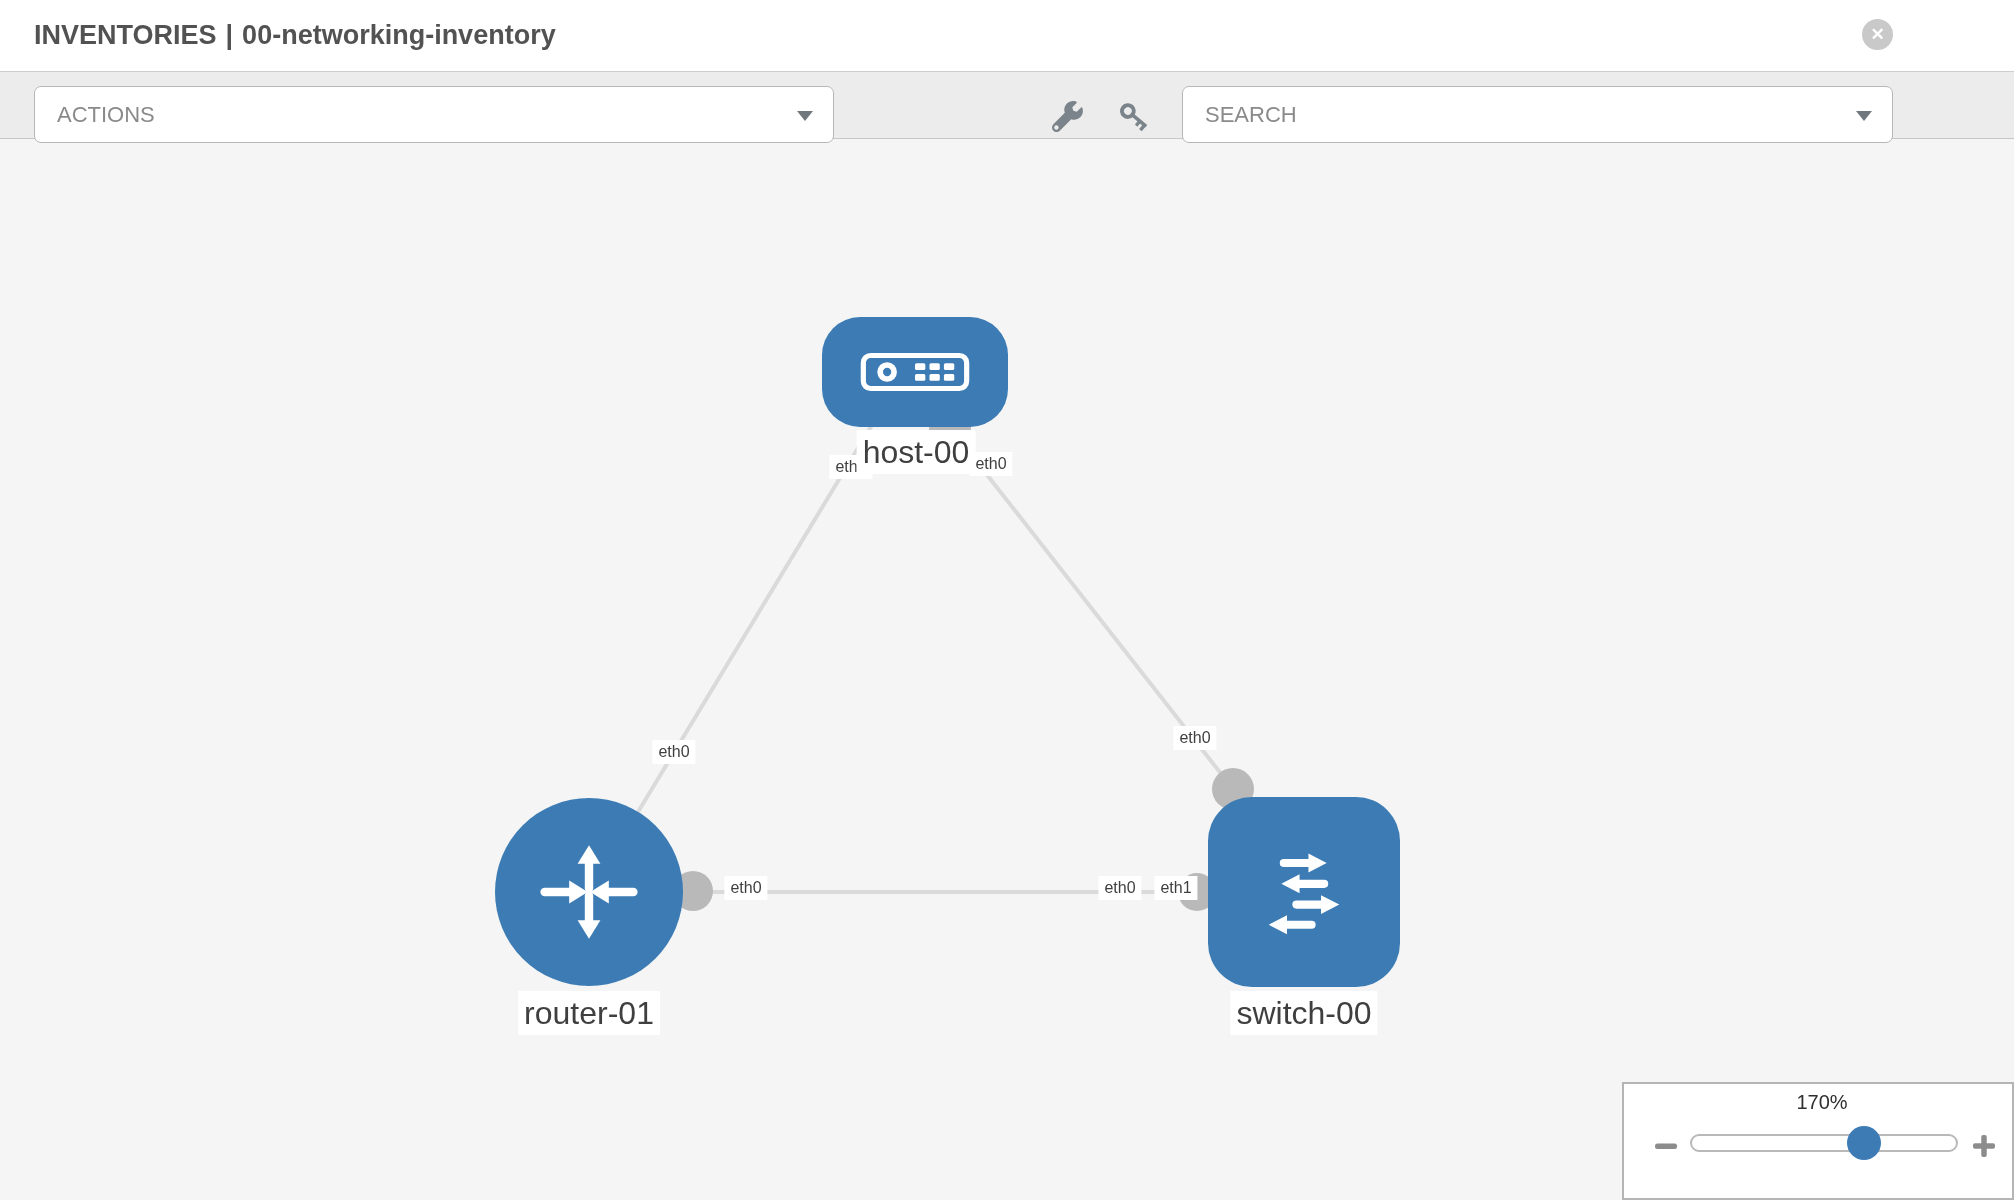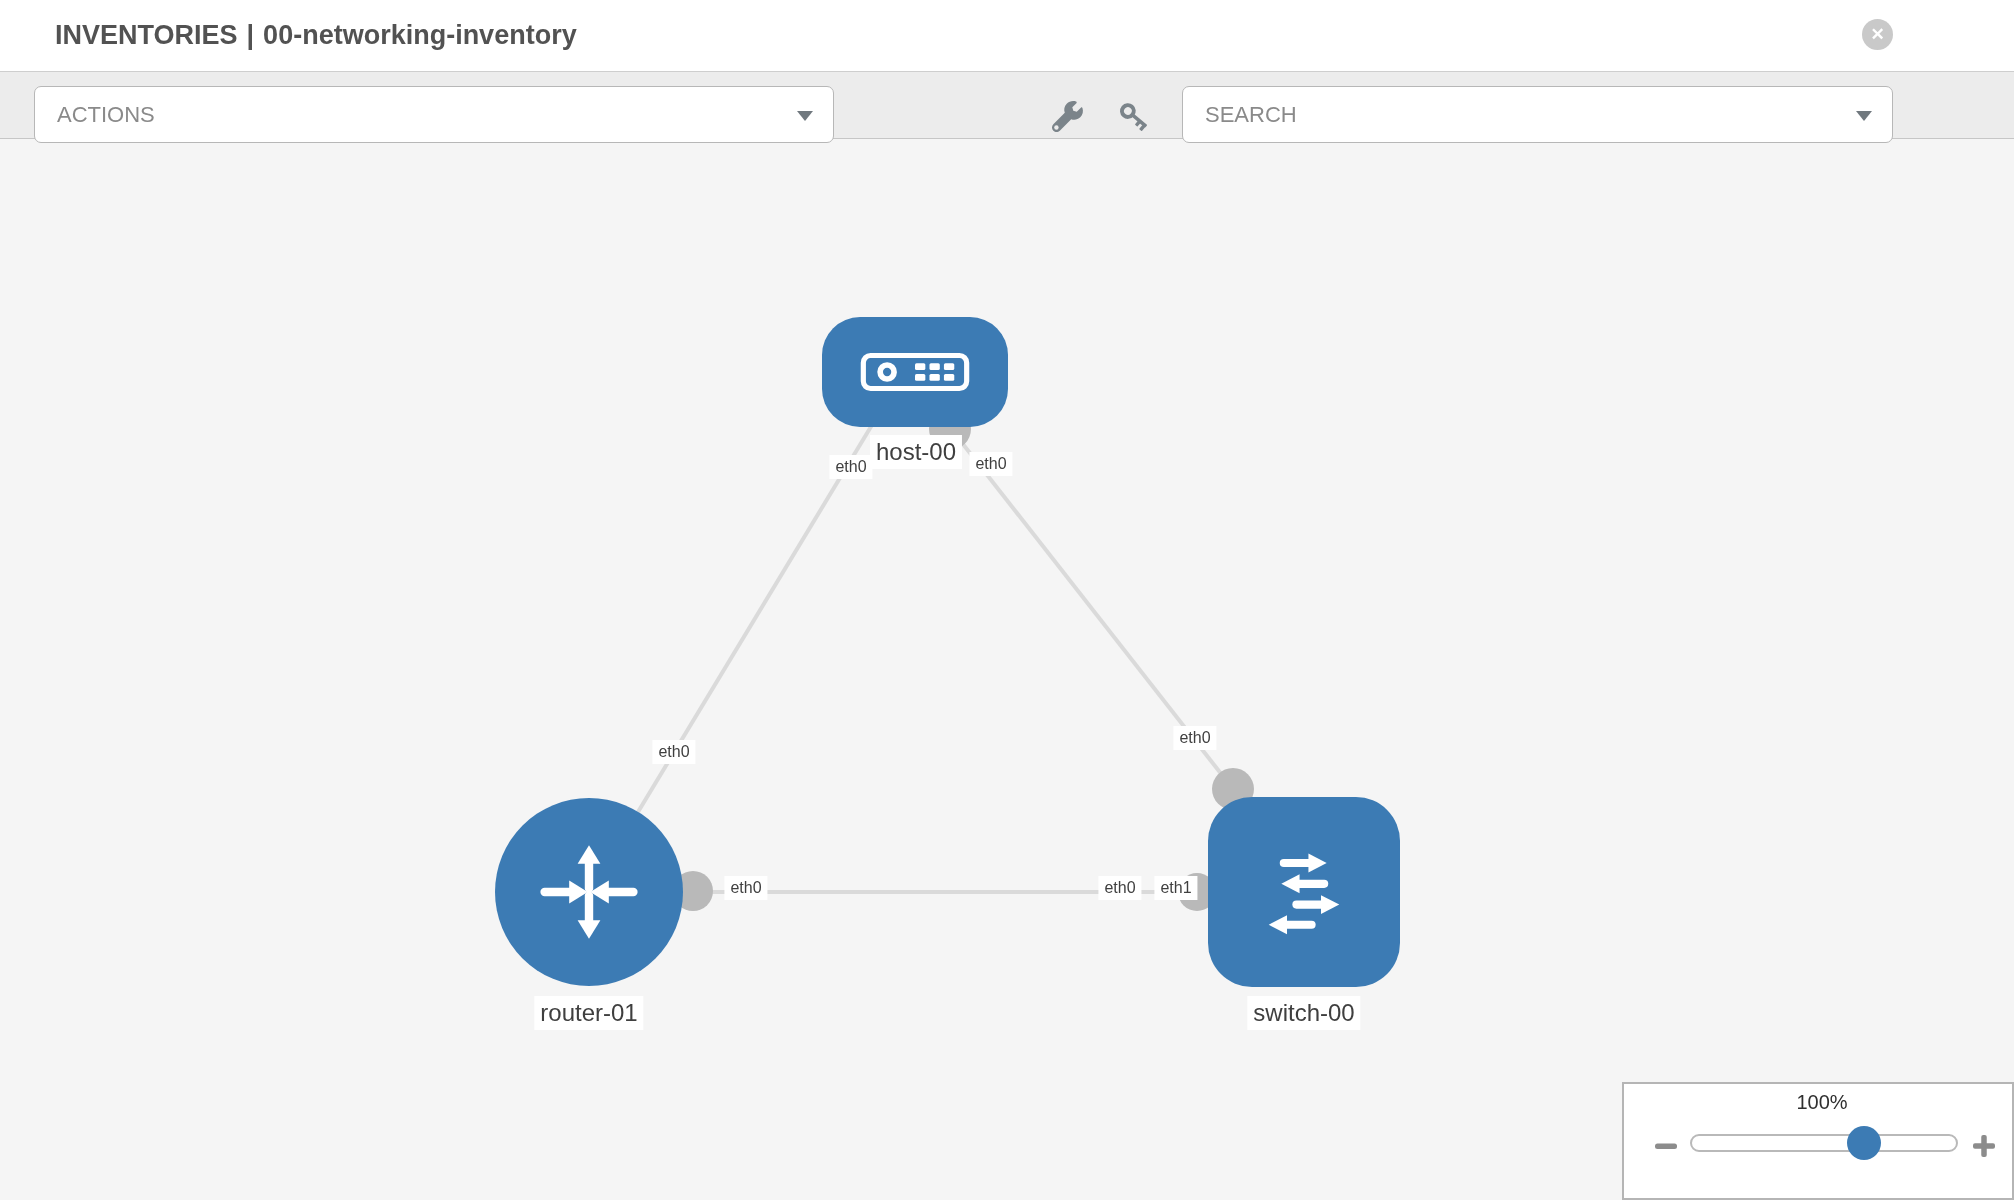--- a/index.html
+++ b/index.html
@@ -1,21 +1,21 @@
 <!DOCTYPE html>
 <html><head>
 <meta charset="utf-8">
 <style>
   * { margin:0; padding:0; box-sizing:border-box; }
   html,body { width:2014px; height:1200px; overflow:hidden; }
   body { font-family:"Liberation Sans", sans-serif; background:#f5f5f5; position:relative; }
 
   
   .header { position:absolute; left:0; top:0; width:2014px; height:71px; background:#ffffff; }
-  .title { position:absolute; left:34px; top:0; height:61px; line-height:71px; font-size:27px; font-weight:bold; color:#525252; white-space:nowrap;margin-left:21px; }
+  .title { position:absolute; left:34px; top:0; height:61px; line-height:71px; font-size:27px; font-weight:bold; color:#525252; white-space:nowrap; }
   .title .sep { margin:0 9px; }
   .close-btn { position:absolute; left:1862px; top:19px; width:31px; height:31px; border-radius:50%; background:#c9c9c9; color:#ffffff; text-align:center; line-height:31px; font-size:17px; font-weight:bold; cursor:pointer; }
 
   
   .toolbar { position:absolute; left:0; top:71px; width:2014px; height:68px; background:#ececec; border-top:1px solid #cecece; border-bottom:1px solid #c6c6c6; }
   .select { position:absolute; top:14px; height:57px; background:#ffffff; border:1px solid #b7b7b7; border-radius:7px; font-size:22px; color:#8a8a8a; line-height:55px; padding-left:22px; cursor:pointer; }
   .select .caret { position:absolute; right:20px; top:24px; width:0; height:0; border-left:8px solid transparent; border-right:8px solid transparent; border-top:10px solid #70787e; }
   .actions-select { left:34px; width:800px; }
   .search-select { left:1182px; width:711px; }
   .tool-icon { position:absolute; top:27px; width:36px; height:36px; cursor:pointer; }
@@ -26,21 +26,21 @@
   .canvas { position:absolute; left:0; top:157px; width:2014px; height:1043px; background:#f5f5f5; }
   .wires { position:absolute; left:0; top:0; width:2014px; height:1043px; pointer-events:none; }
 
   .node { position:absolute; background:#3c7bb4; display:flex; align-items:center; justify-content:center; cursor:pointer; }
   .node-host   { left:822px;  top:160px; width:186px; height:110px; border-radius:38px; }
   .node-router { left:495px;  top:641px; width:188px; height:188px; border-radius:50%; }
   .node-switch { left:1208px; top:640px; width:192px; height:190px; border-radius:44px; }
 
   .chip { position:absolute; background:#ffffff; color:#3f3f3f; padding:2px 6px; white-space:nowrap; transform:translate(-50%,-50%); line-height:1.25; }
   .chip-small { font-size:16px; }
-  .chip-big { font-size:24px; }
+  .chip-big { font-size:32px; }
 
   
   .zoom-panel { position:absolute; left:1622px; top:925px; width:392px; height:118px; background:#ffffff; border:2px solid #b5b5b5; }
   .zoom-level { position:absolute; left:64px; top:7px; width:268px; text-align:center; font-size:20px; color:#2f2f2f; }
   .zoom-btn { position:absolute; cursor:pointer; }
   .zoom-minus { left:28px; top:48px; width:28px; height:28px; }
   .zoom-plus { left:346px; top:48px; width:28px; height:28px; }
   .zoom-track { position:absolute; left:66px; top:50px; width:268px; height:18px; background:#ffffff; border:2px solid #b9b9b9; border-radius:11px; cursor:pointer; }
   .zoom-thumb { position:absolute; left:155px; top:-10px; width:34px; height:34px; border-radius:50%; background:#3c7bb4; cursor:grab; }
 </style>
@@ -146,21 +146,21 @@
   <div class="chip chip-small" style="left:1195px; top:581px;">eth0</div>
 
   <div class="chip chip-small" style="left:746px; top:731px;">eth0</div>
   <div class="chip chip-small" style="left:1120px; top:731px;">eth0</div>
   <div class="chip chip-small" style="left:1146px; top:731px;margin-left:30px;">eth1</div>
 
   <div class="chip chip-big" style="left:589px; top:856px;">router-01</div>
   <div class="chip chip-big" style="left:1304px; top:856px;">switch-00</div>
 
   <div class="zoom-panel">
-    <div class="zoom-level">100%</div>
+    <div class="zoom-level">170%</div>
     <div class="zoom-btn zoom-minus">
       <svg width="28" height="28" viewBox="0 0 28 28">
         <rect x="3" y="11.5" width="22" height="5.5" rx="2.5" fill="#8c8c8c"></rect>
       </svg>
     </div>
     <div class="zoom-track">
       <div class="zoom-thumb"></div>
     </div>
     <div class="zoom-btn zoom-plus">
       <svg width="28" height="28" viewBox="0 0 28 28">

